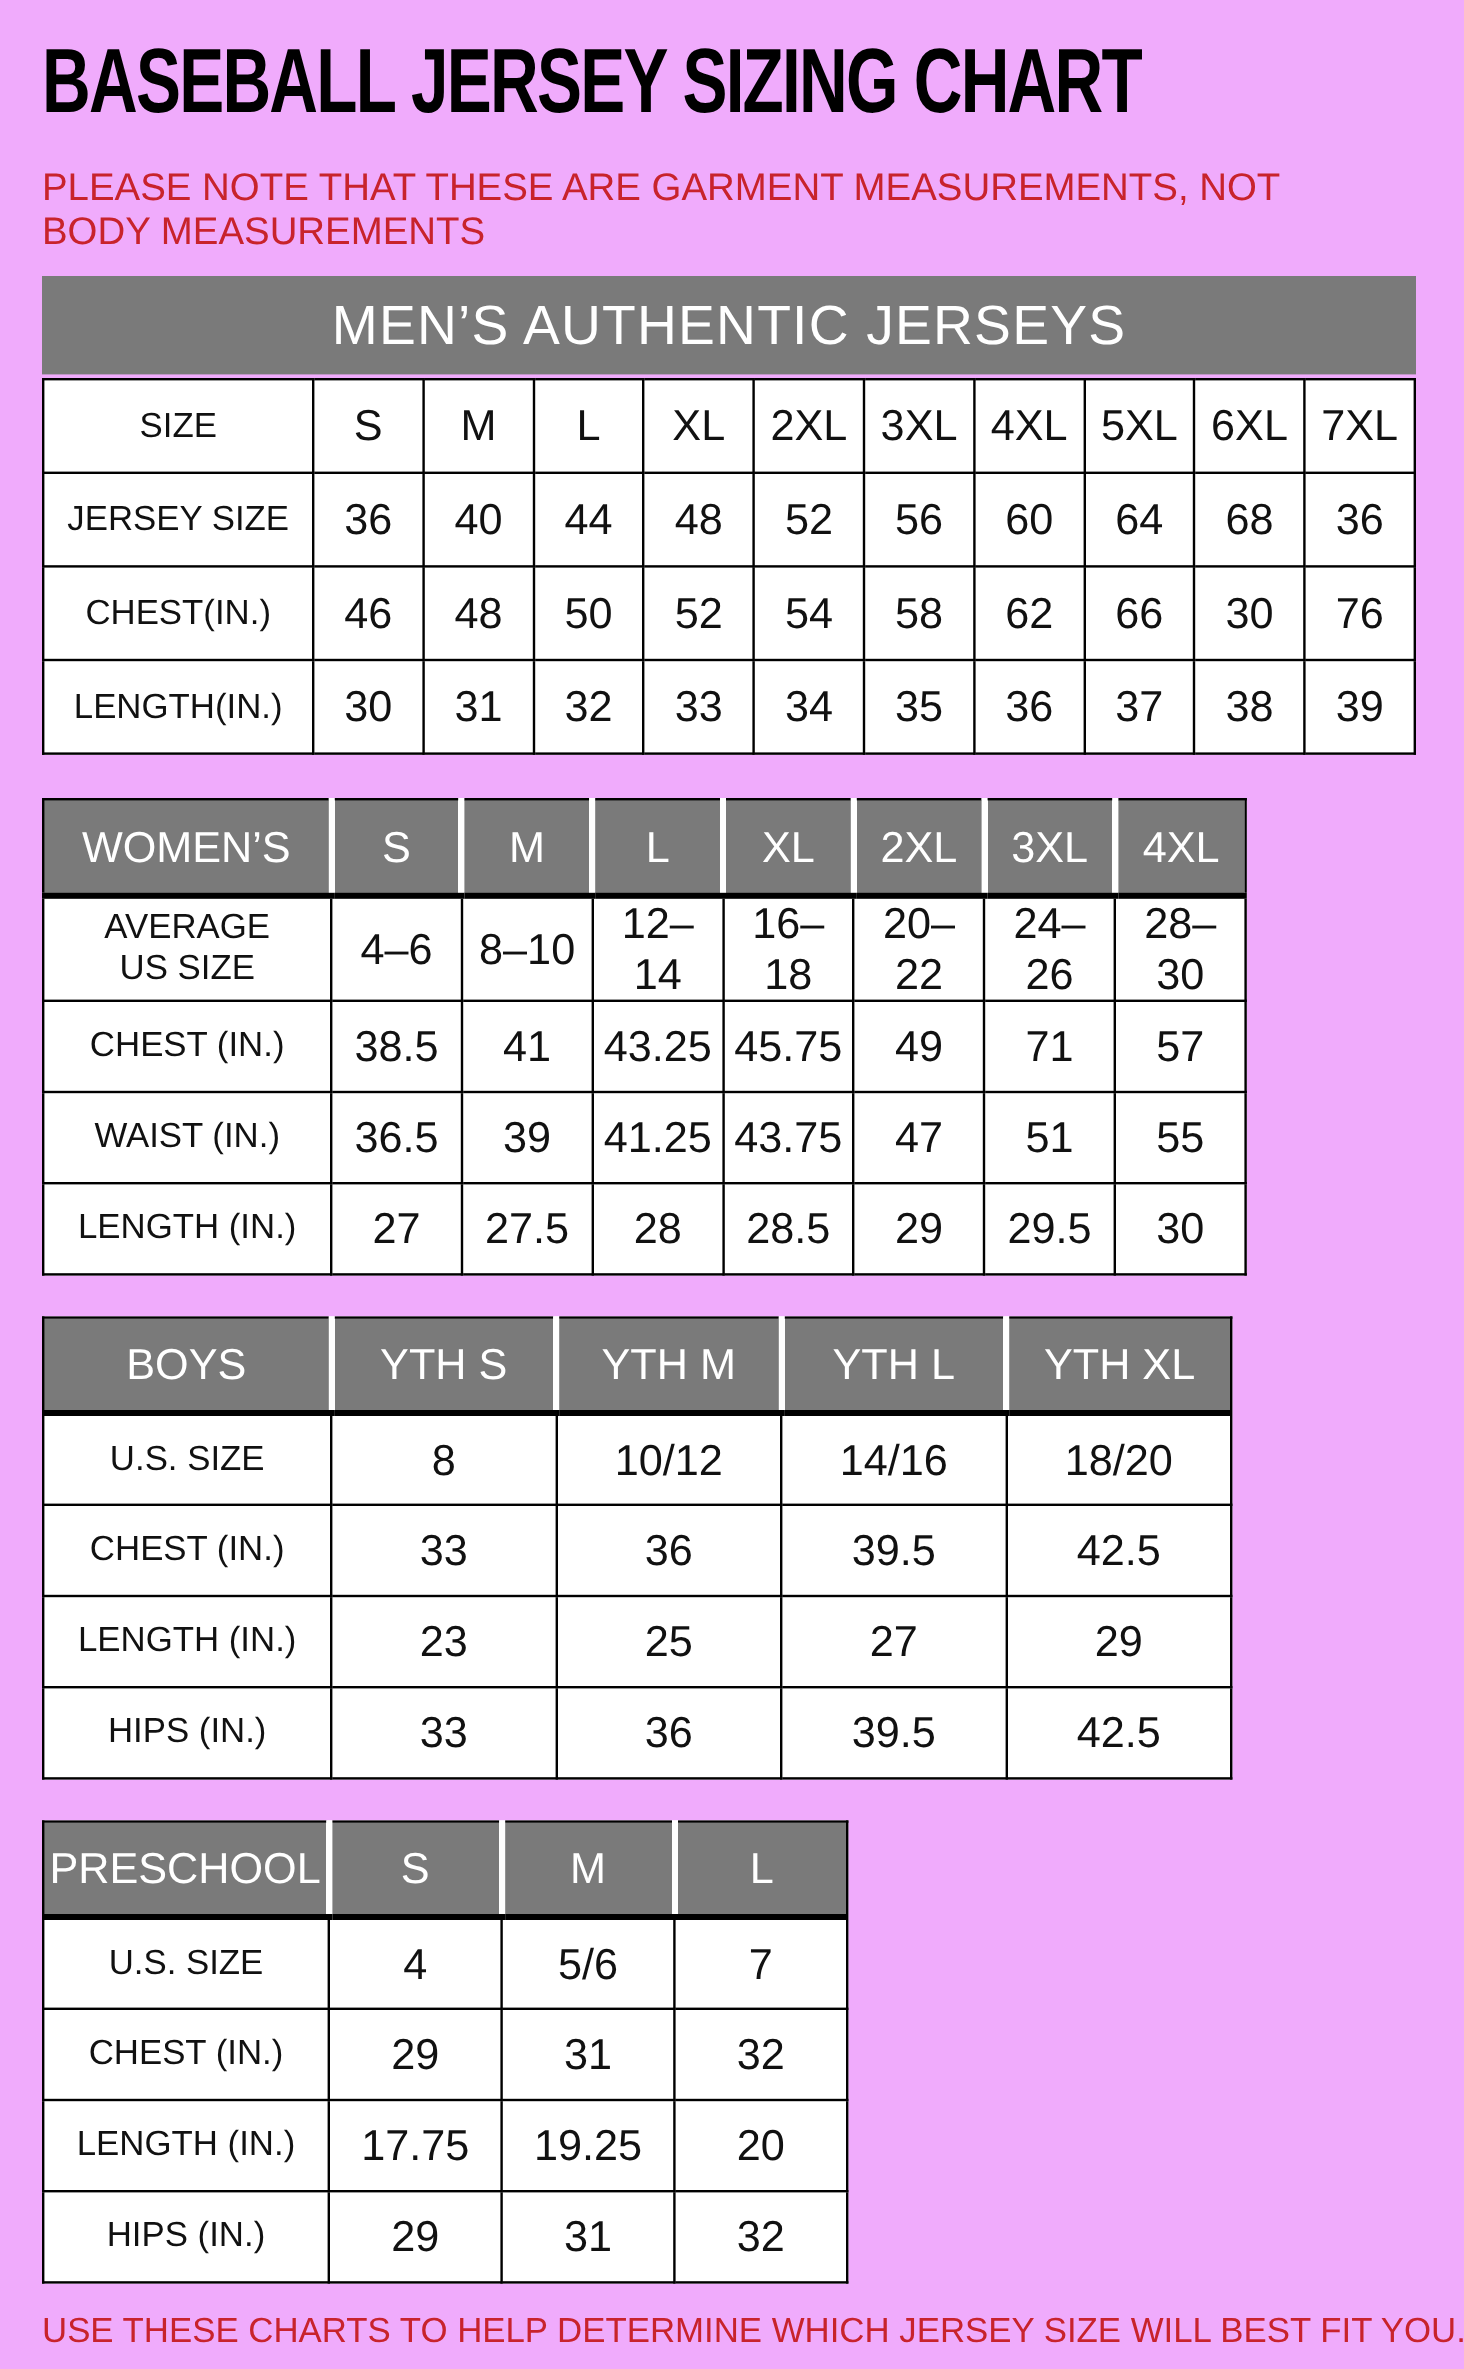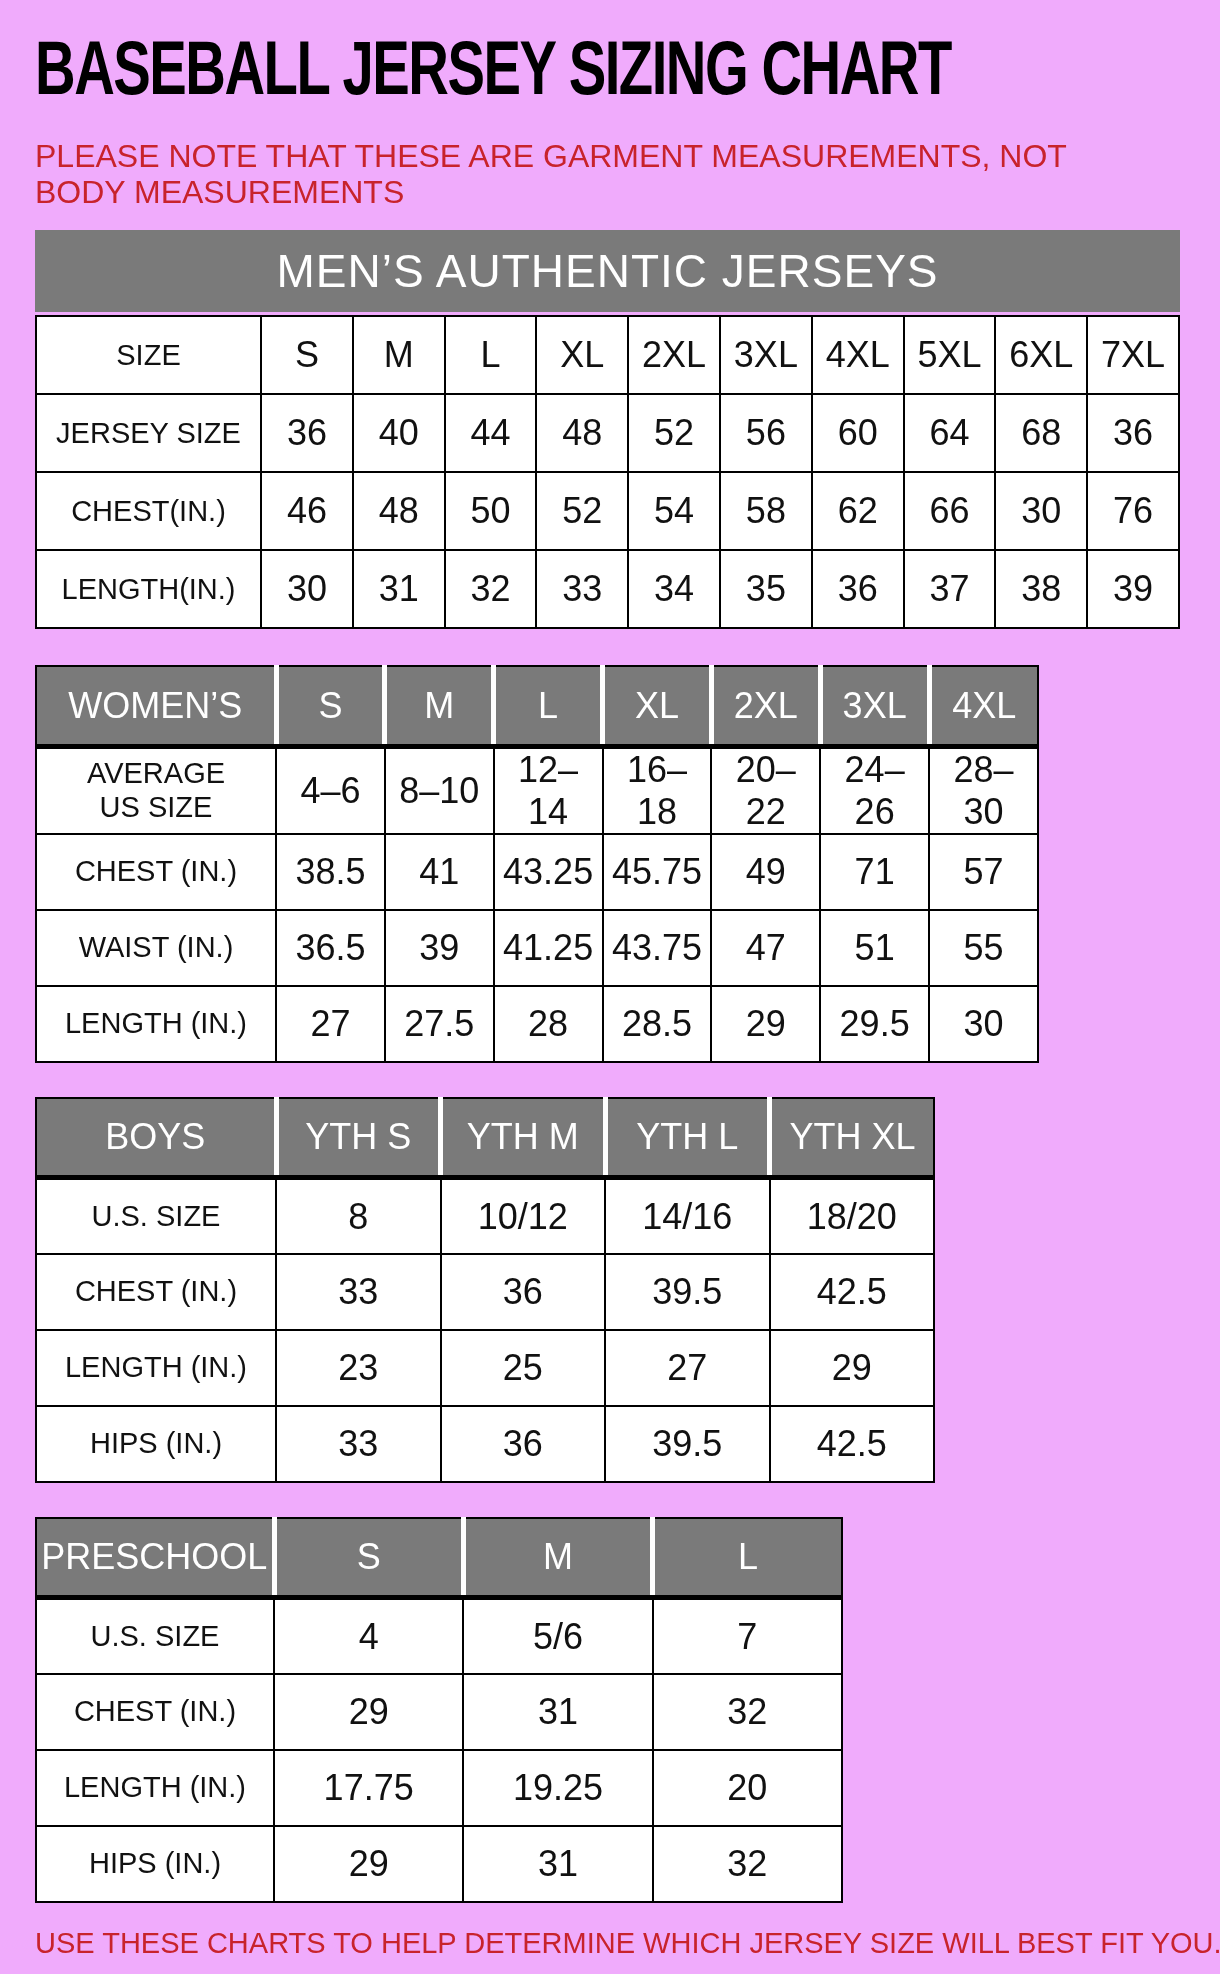--- a/index.html
+++ b/index.html
@@ -88,23 +88,23 @@
     border-bottom:5px solid var(--border-black);
     border-top:2px solid var(--border-black);
   }
   table.grid td.head:first-child{border-left:2px solid var(--border-black);}
   table.grid td.head:last-child{border-right:2px solid var(--border-black);}
   
   #mens .banner,#mens table.grid{width:1145px;}
   #mens col.label{width:225px;}
   #womens table.grid{width:1004px;}
   #womens col.label{width:240px;}
-  #boys table.grid{width:900px;}
+  #boys table.grid{width:992px;}
   #boys col.label{width:240px;}
-  #preschool table.grid{width:808px;}
+  #preschool table.grid{width:672px;}
   #preschool col.label{width:238px;}
   p.footer{
     margin:24px 0 0 0;
     font-size:29px;
     white-space:nowrap;
     color:var(--accent-red);
   }
 </style>
 </head>
 <body>

